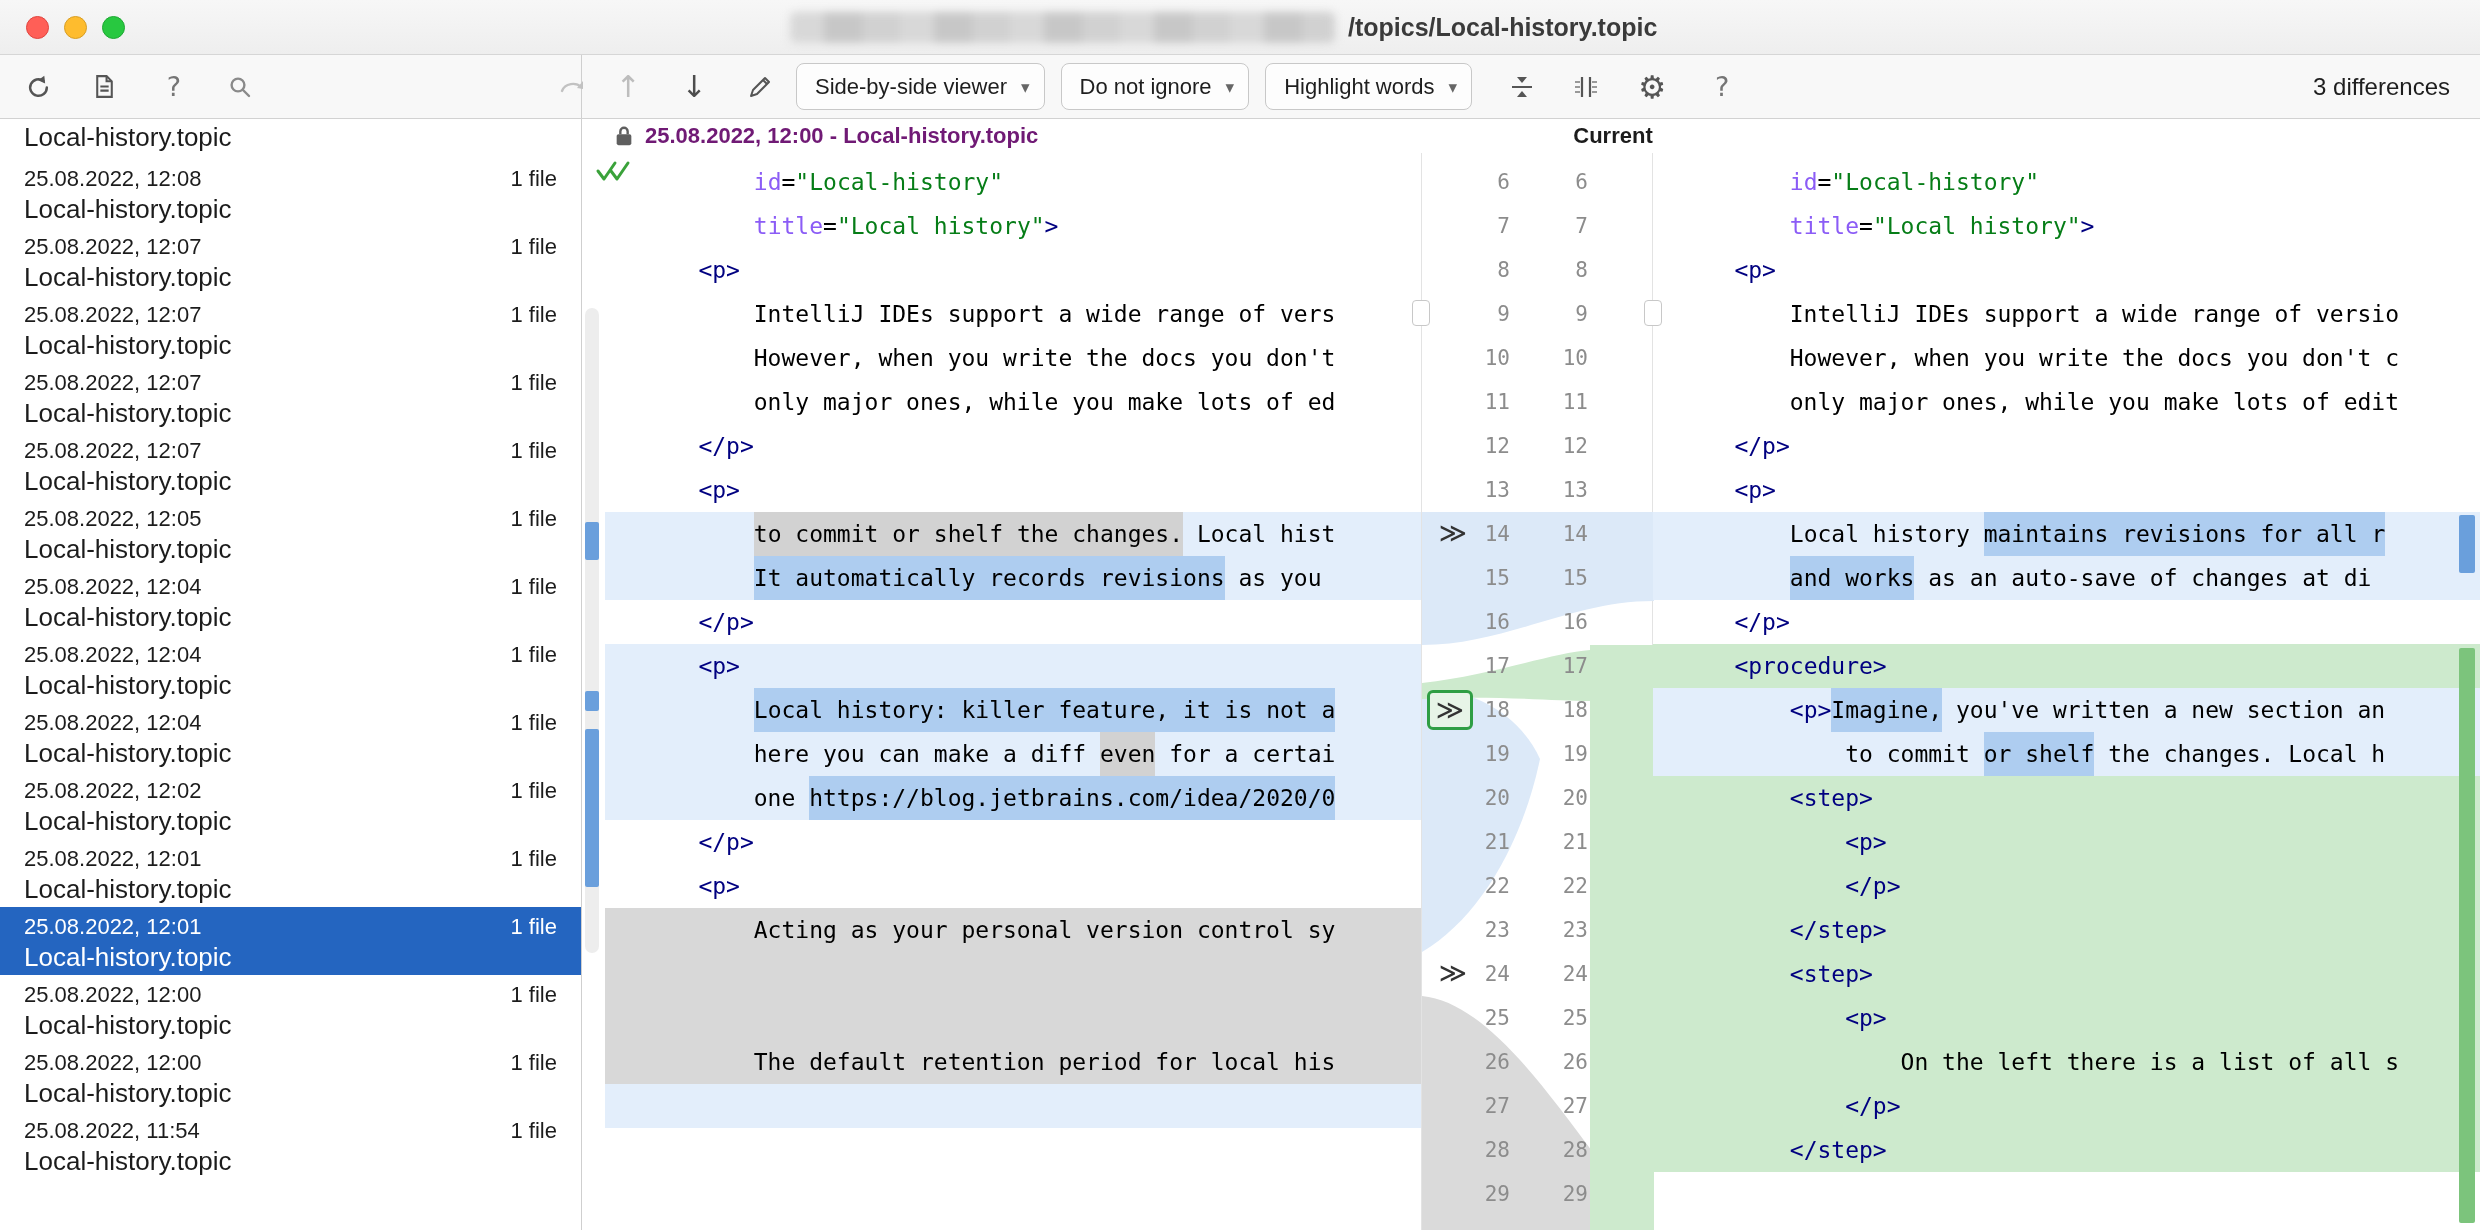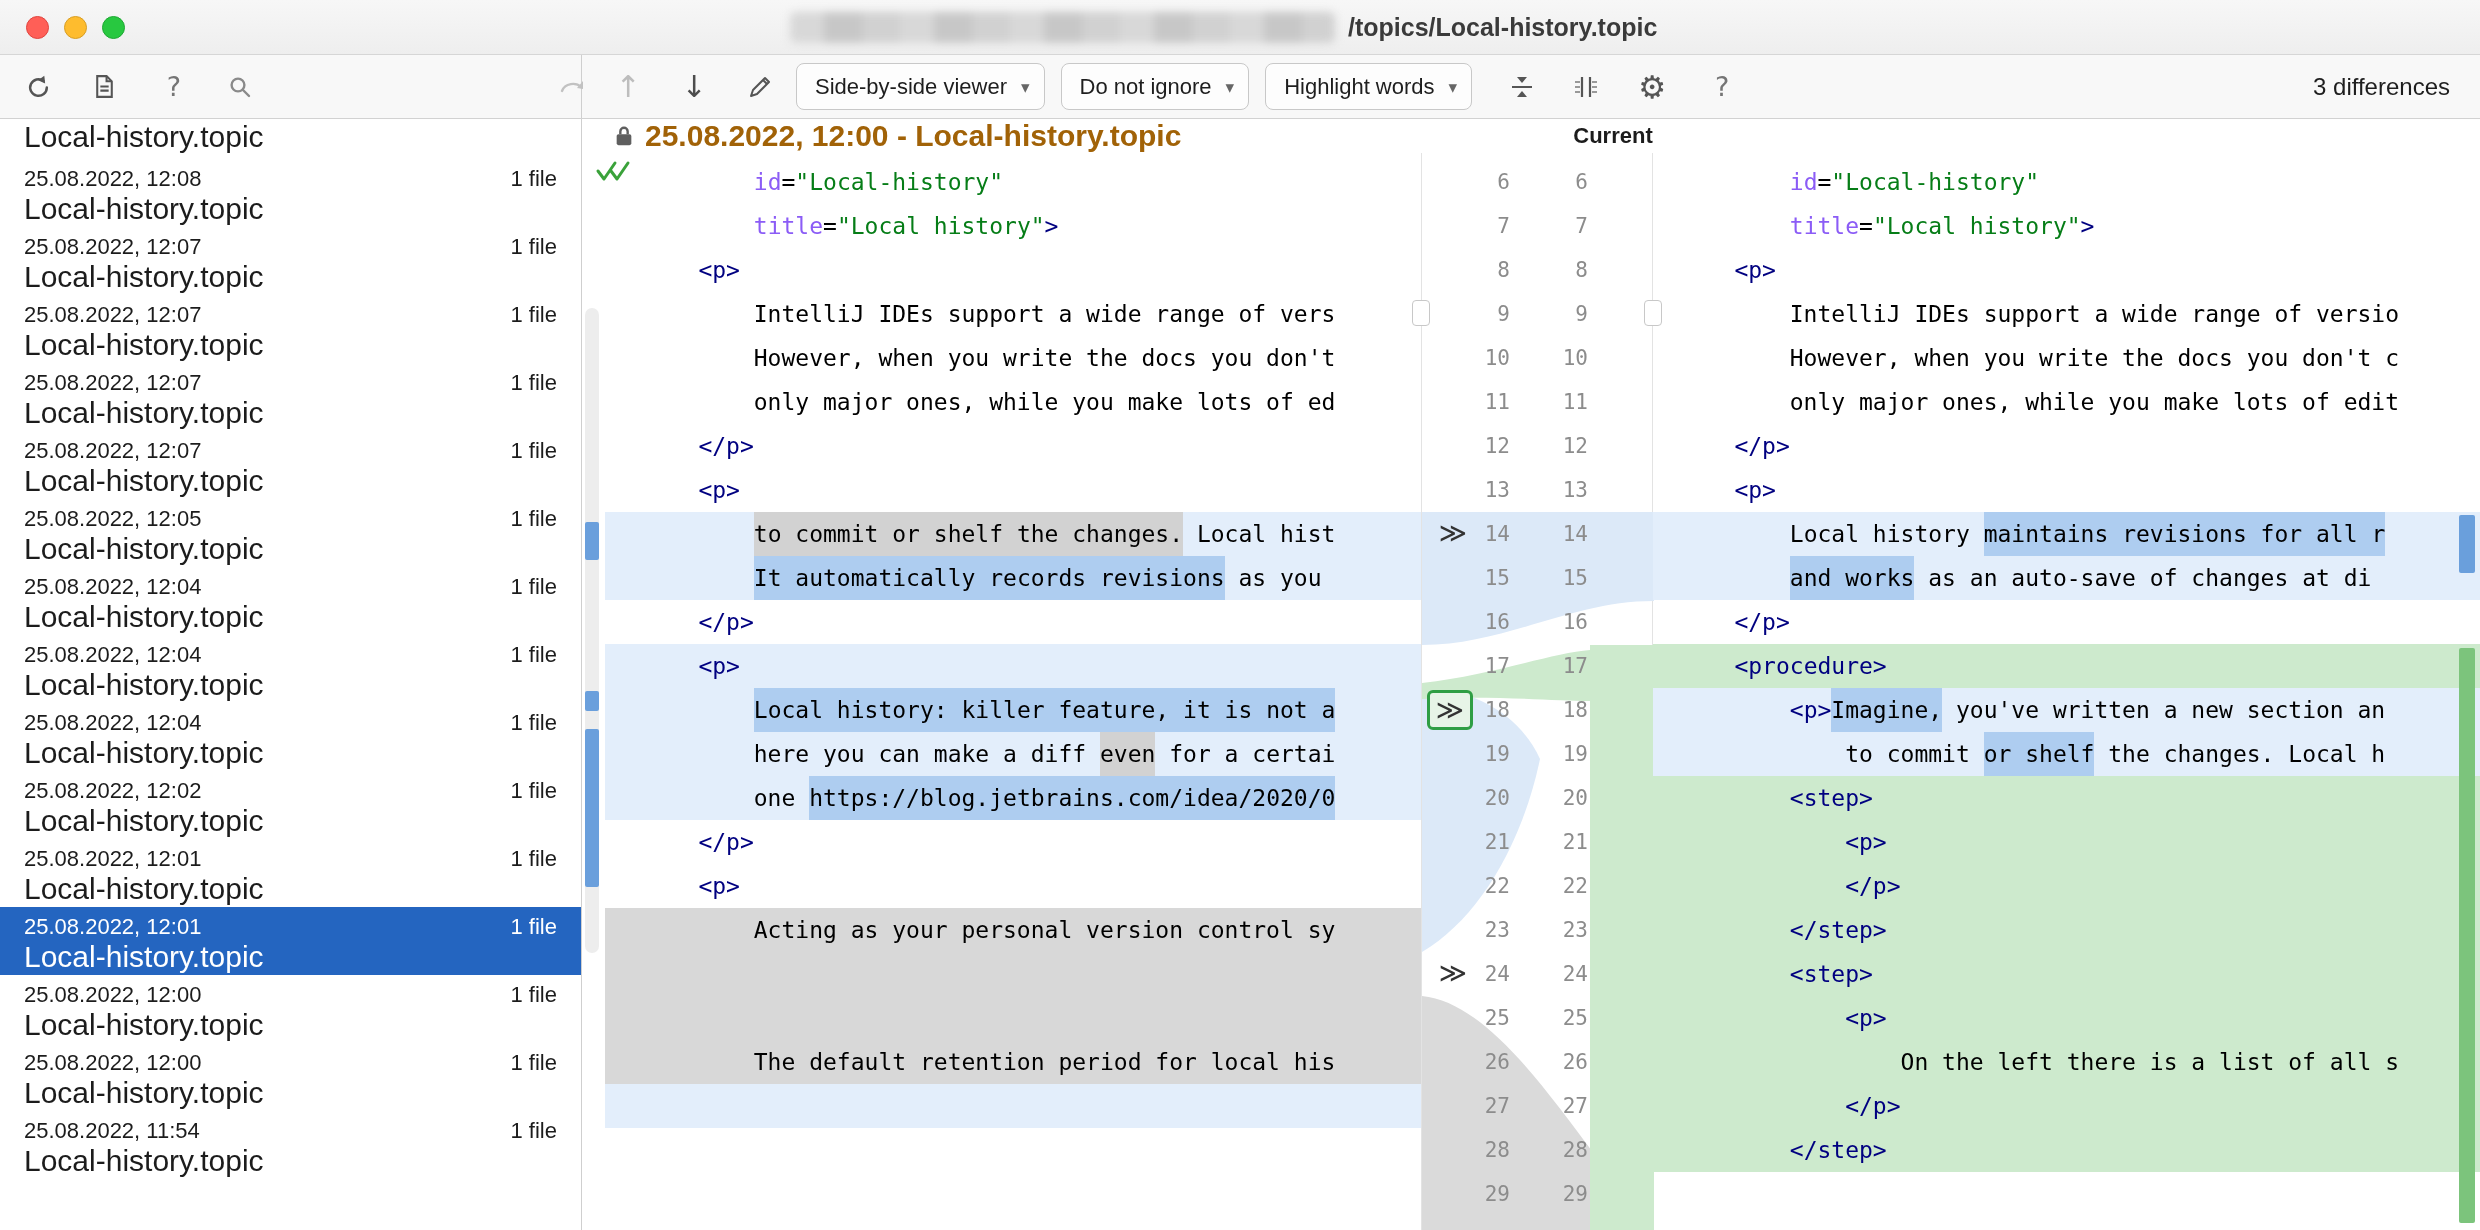--- a/index.html
+++ b/index.html
@@ -40,29 +40,29 @@
   .search-wrap input{flex:1;border:none;outline:none;background:transparent;font-size:22px;
                      height:40px;margin-left:8px;font-family:"Liberation Sans",sans-serif}
   .diffcount{margin-left:auto;font-size:24px;color:#1e1e1e;white-space:nowrap}
 
   
   .history{position:absolute;left:0;top:119px;width:582px;height:1111px;background:#fff;
            border-right:1px solid #cfcfcf;box-sizing:border-box;overflow:hidden}
   .hrow{position:relative;height:68px;padding:5px 24px 0;box-sizing:border-box;cursor:default}
   .hrow.partial{height:40px;padding-top:3px}
   .hrow .l1{display:flex;justify-content:space-between;font-size:22px;color:#1c1c1c;line-height:30px}
-  .hrow .l2{font-size:30px;color:#1c1c1c;line-height:30px;white-space:nowrap}
+  .hrow .l2{font-size:26px;color:#1c1c1c;line-height:30px;white-space:nowrap}
   .hrow.sel{background:#2465c0}
   .hrow.sel .l1,.hrow.sel .l2{color:#fff}
 
   
   .diff{position:absolute;left:583px;top:119px;width:1897px;height:1111px}
   .diff-header{position:relative;height:34px}
   .lockwrap{position:absolute;left:30px;top:5px}
-  .rev-title{position:absolute;left:62px;top:0;line-height:34px;font-size:30px;font-weight:bold;color:#a16207;white-space:nowrap}
+  .rev-title{position:absolute;left:62px;top:0;line-height:34px;font-size:22px;font-weight:bold;color:#701a75;white-space:nowrap}
   .current{position:absolute;left:958px;width:144px;text-align:center;line-height:34px;
            font-size:22px;font-weight:bold;color:#1c1c1c}
   .diff-body{position:absolute;left:0;top:34px;width:1897px;height:1077px}
 
   .pane{position:absolute;top:0;height:1077px;overflow:hidden;
         font-family:"DejaVu Sans Mono",monospace;font-size:23px}
   .pane-left{left:0;width:838px}
   .pane-right{left:1070px;width:827px}
   .code{position:absolute;top:7px;left:0;right:0}
   .code-line{height:44px;line-height:44px;white-space:pre;overflow:hidden}

